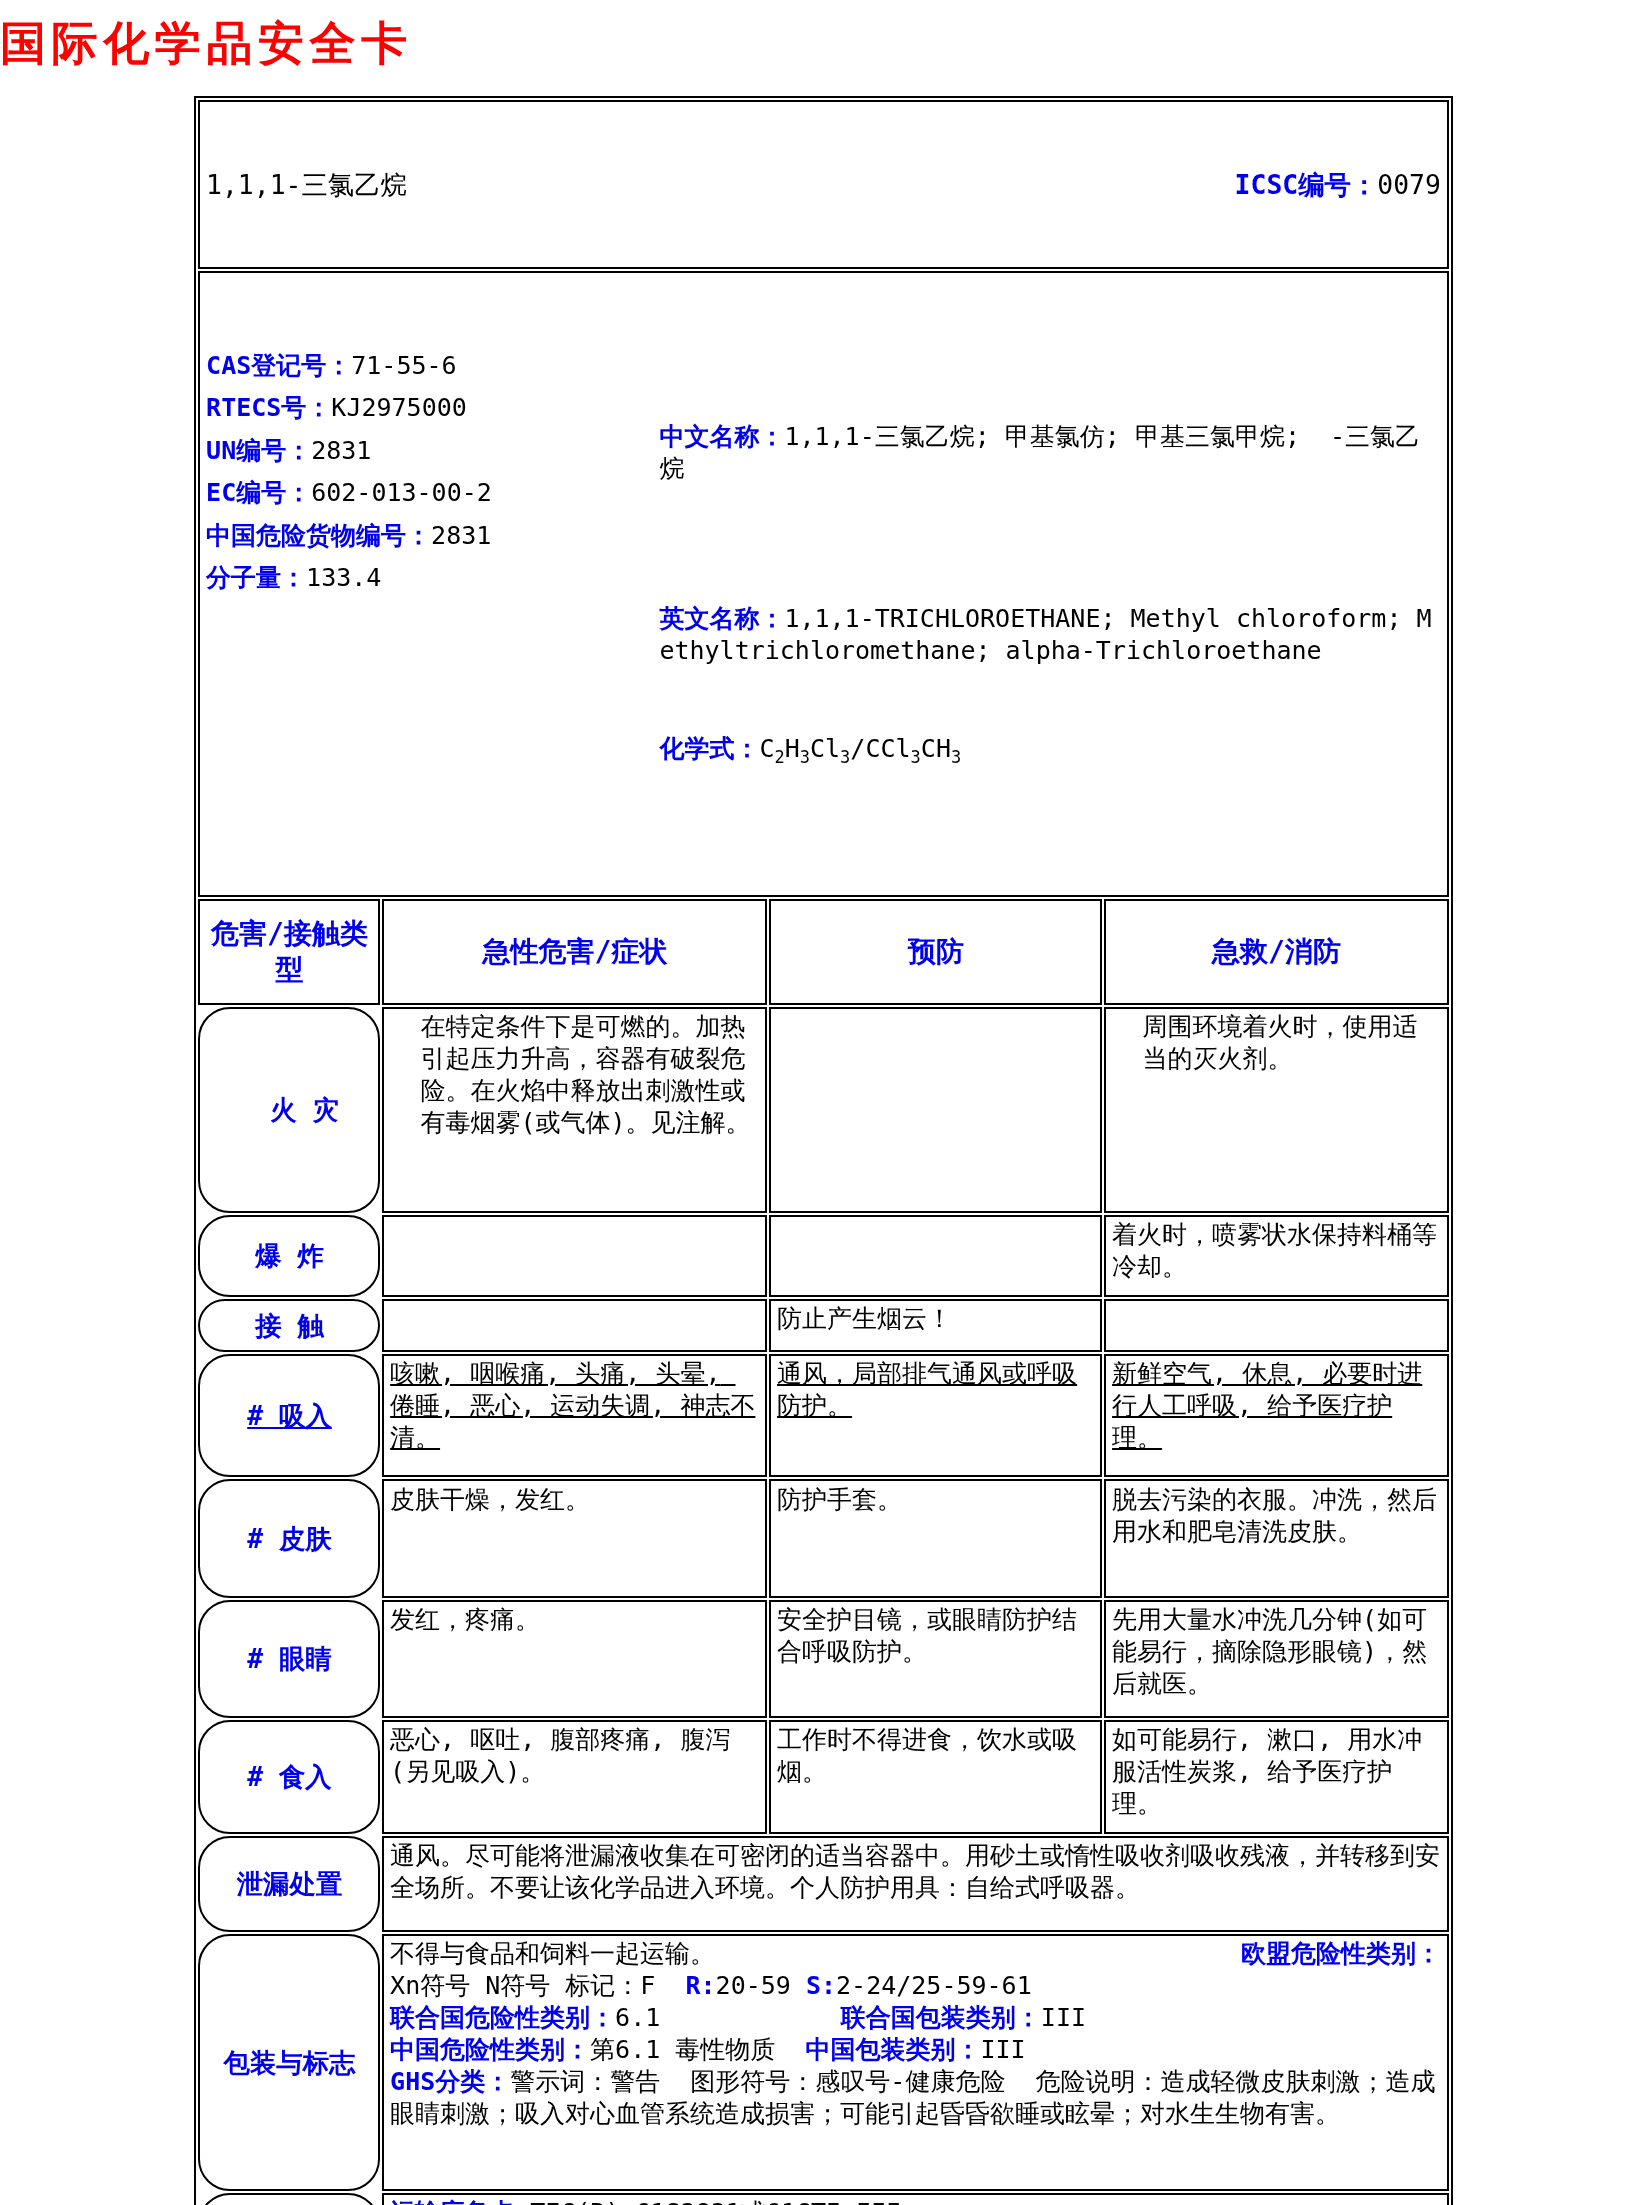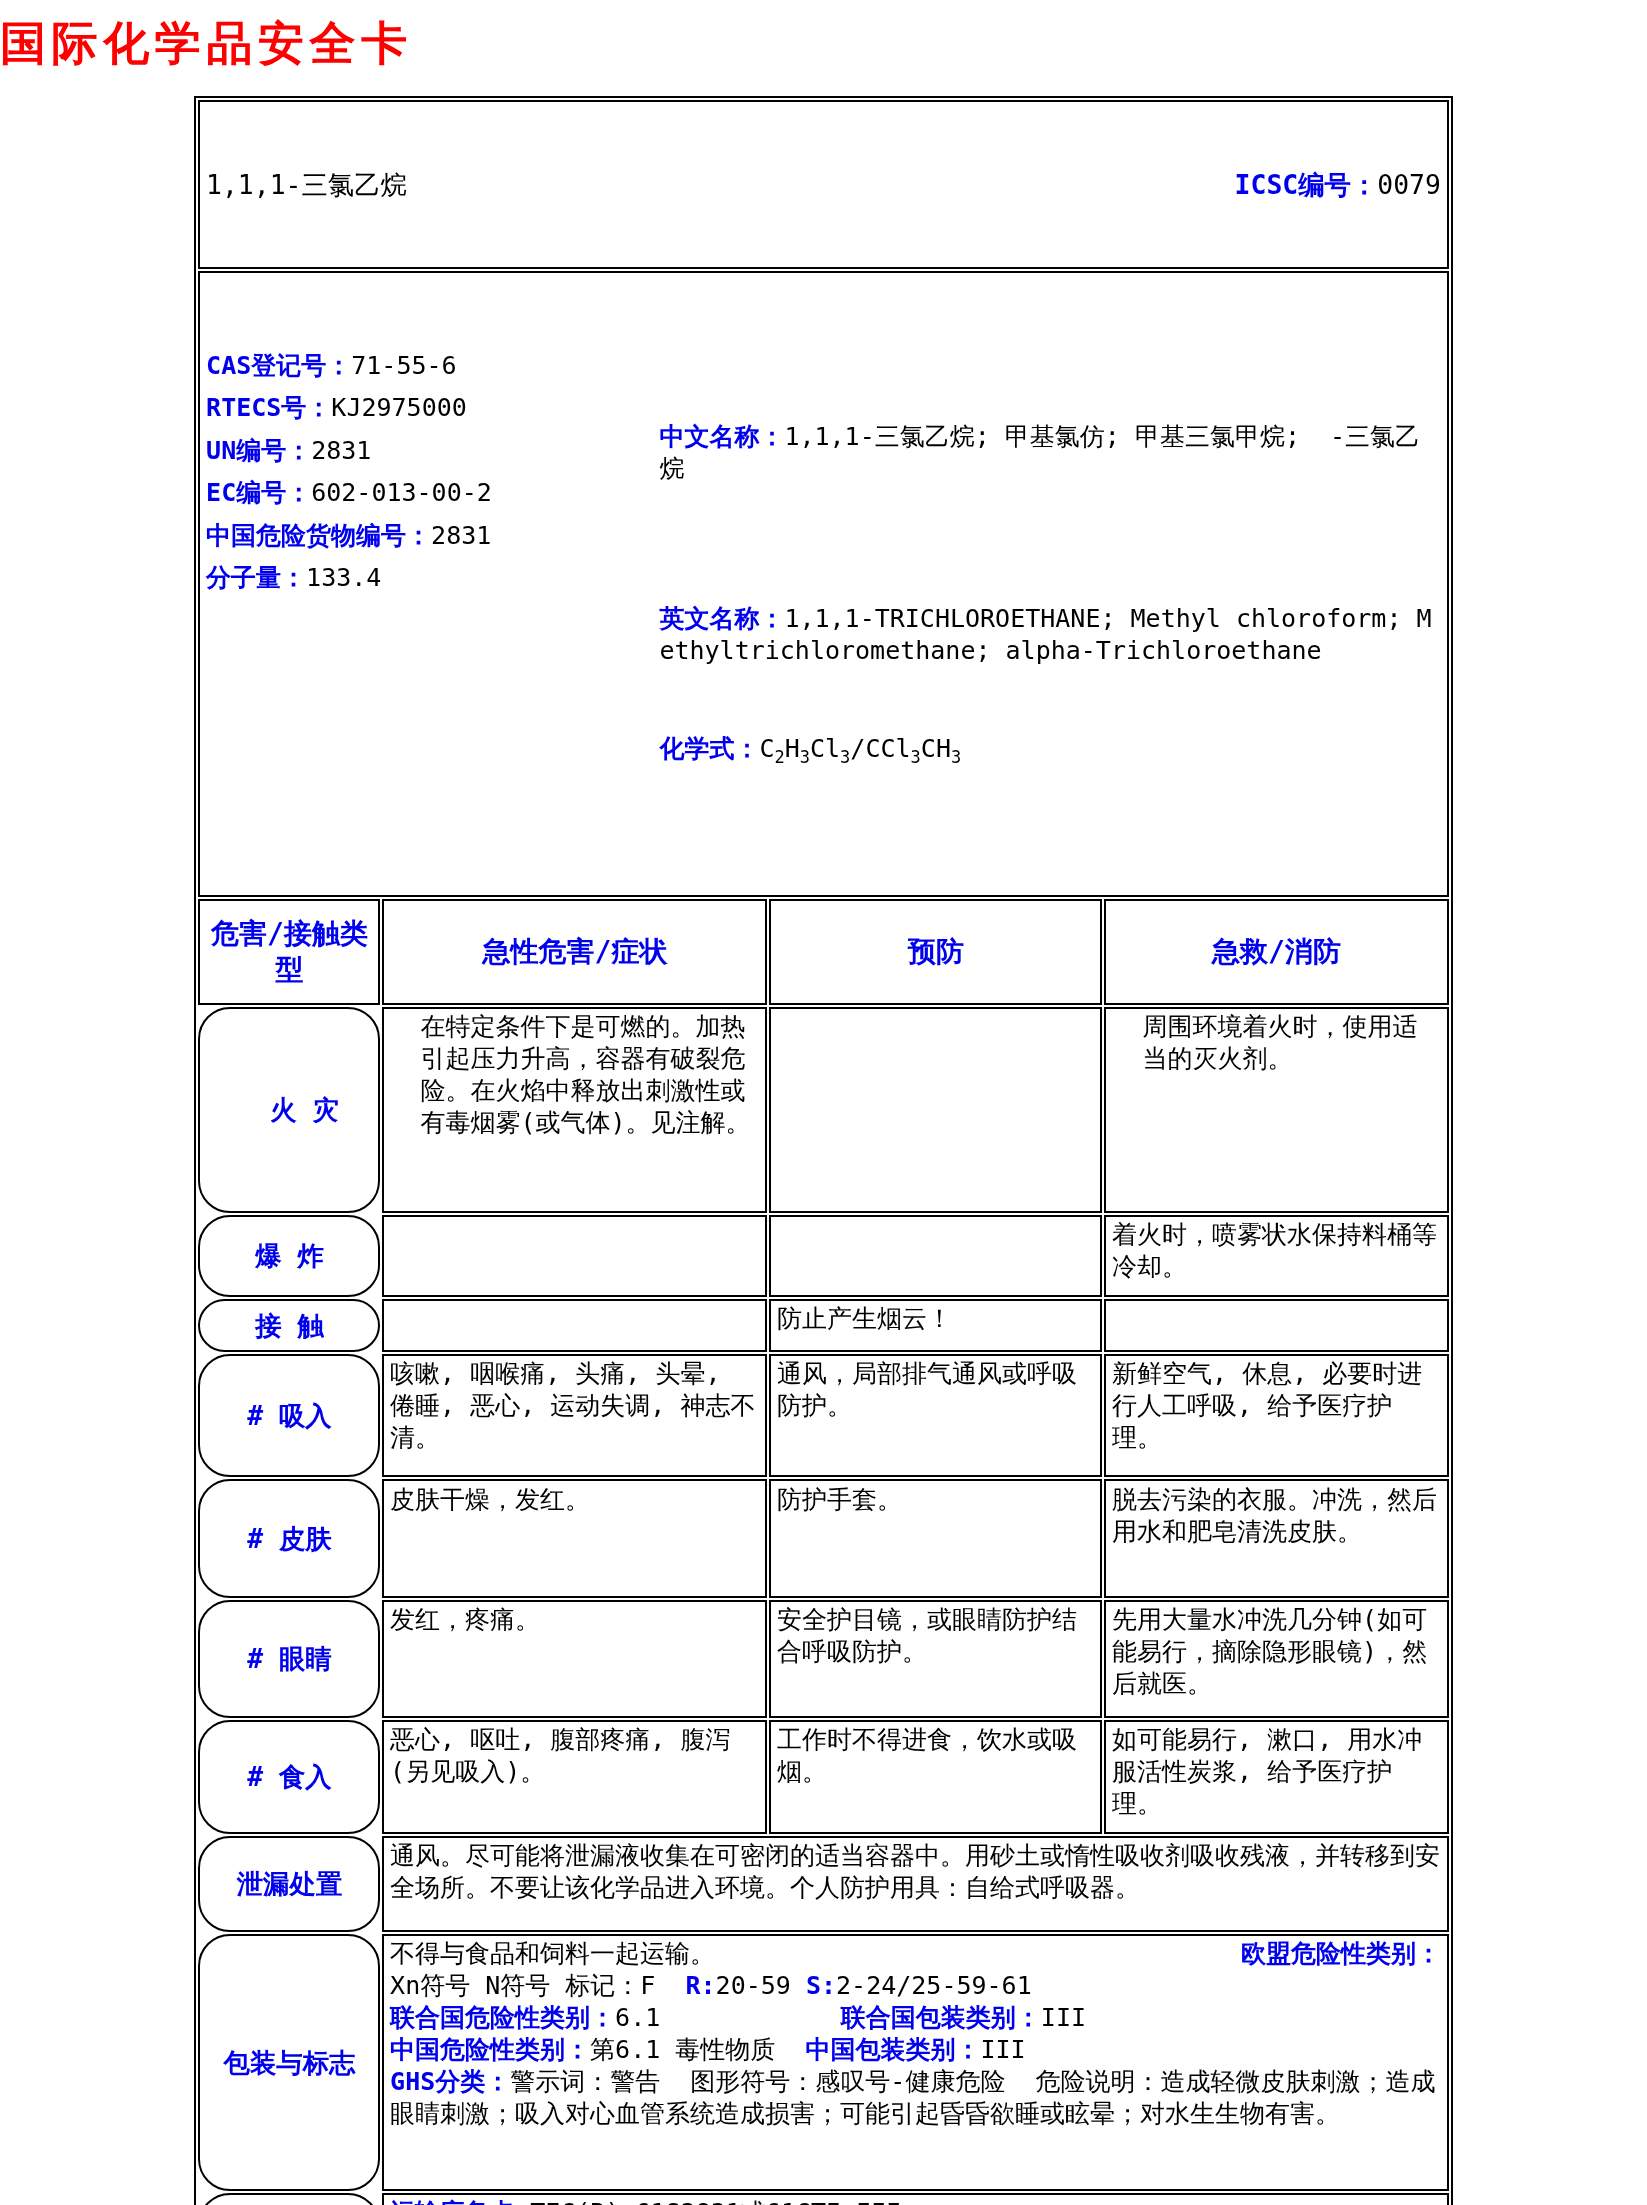--- a/index.html
+++ b/index.html
@@ -56,21 +56,21 @@
 
   
   td.label-cell{
     vertical-align:middle;text-align:center;
     color:#0000ee;font-weight:bold;font-size:26.4px;white-space:pre-wrap;border-radius:32px;
   }
 
   tr.r-fire      td{height:198px;padding-left:36px;}
   tr.r-explosion td{height:74px;}
   tr.r-contact   td{height:45px;}
-  tr.r-inhale    td{height:115px;}
+  tr.r-inhale    td{height:115px;text-decoration:underline;}
   tr.r-skin      td{height:110px;}
   tr.r-eyes      td{height:110px;}
   tr.r-ingest    td{height:106px;}
   tr.r-spill     td{height:88px;}
   tr.r-pack      td{height:249px;}
   tr.r-emerg     td{height:109px;}
 </style>
 </head>
 <body>
 

